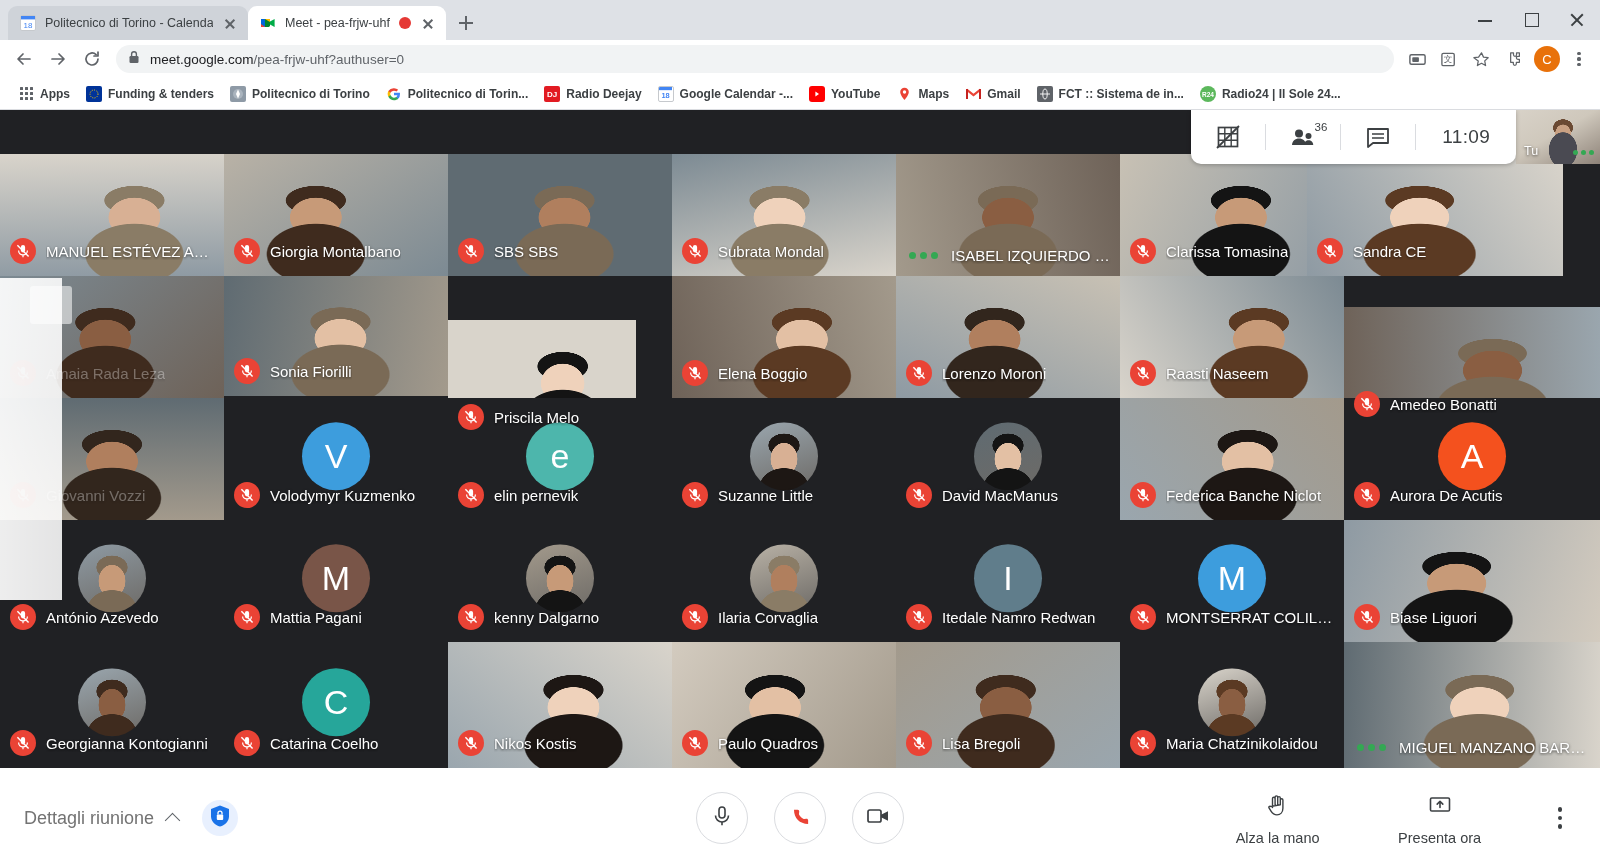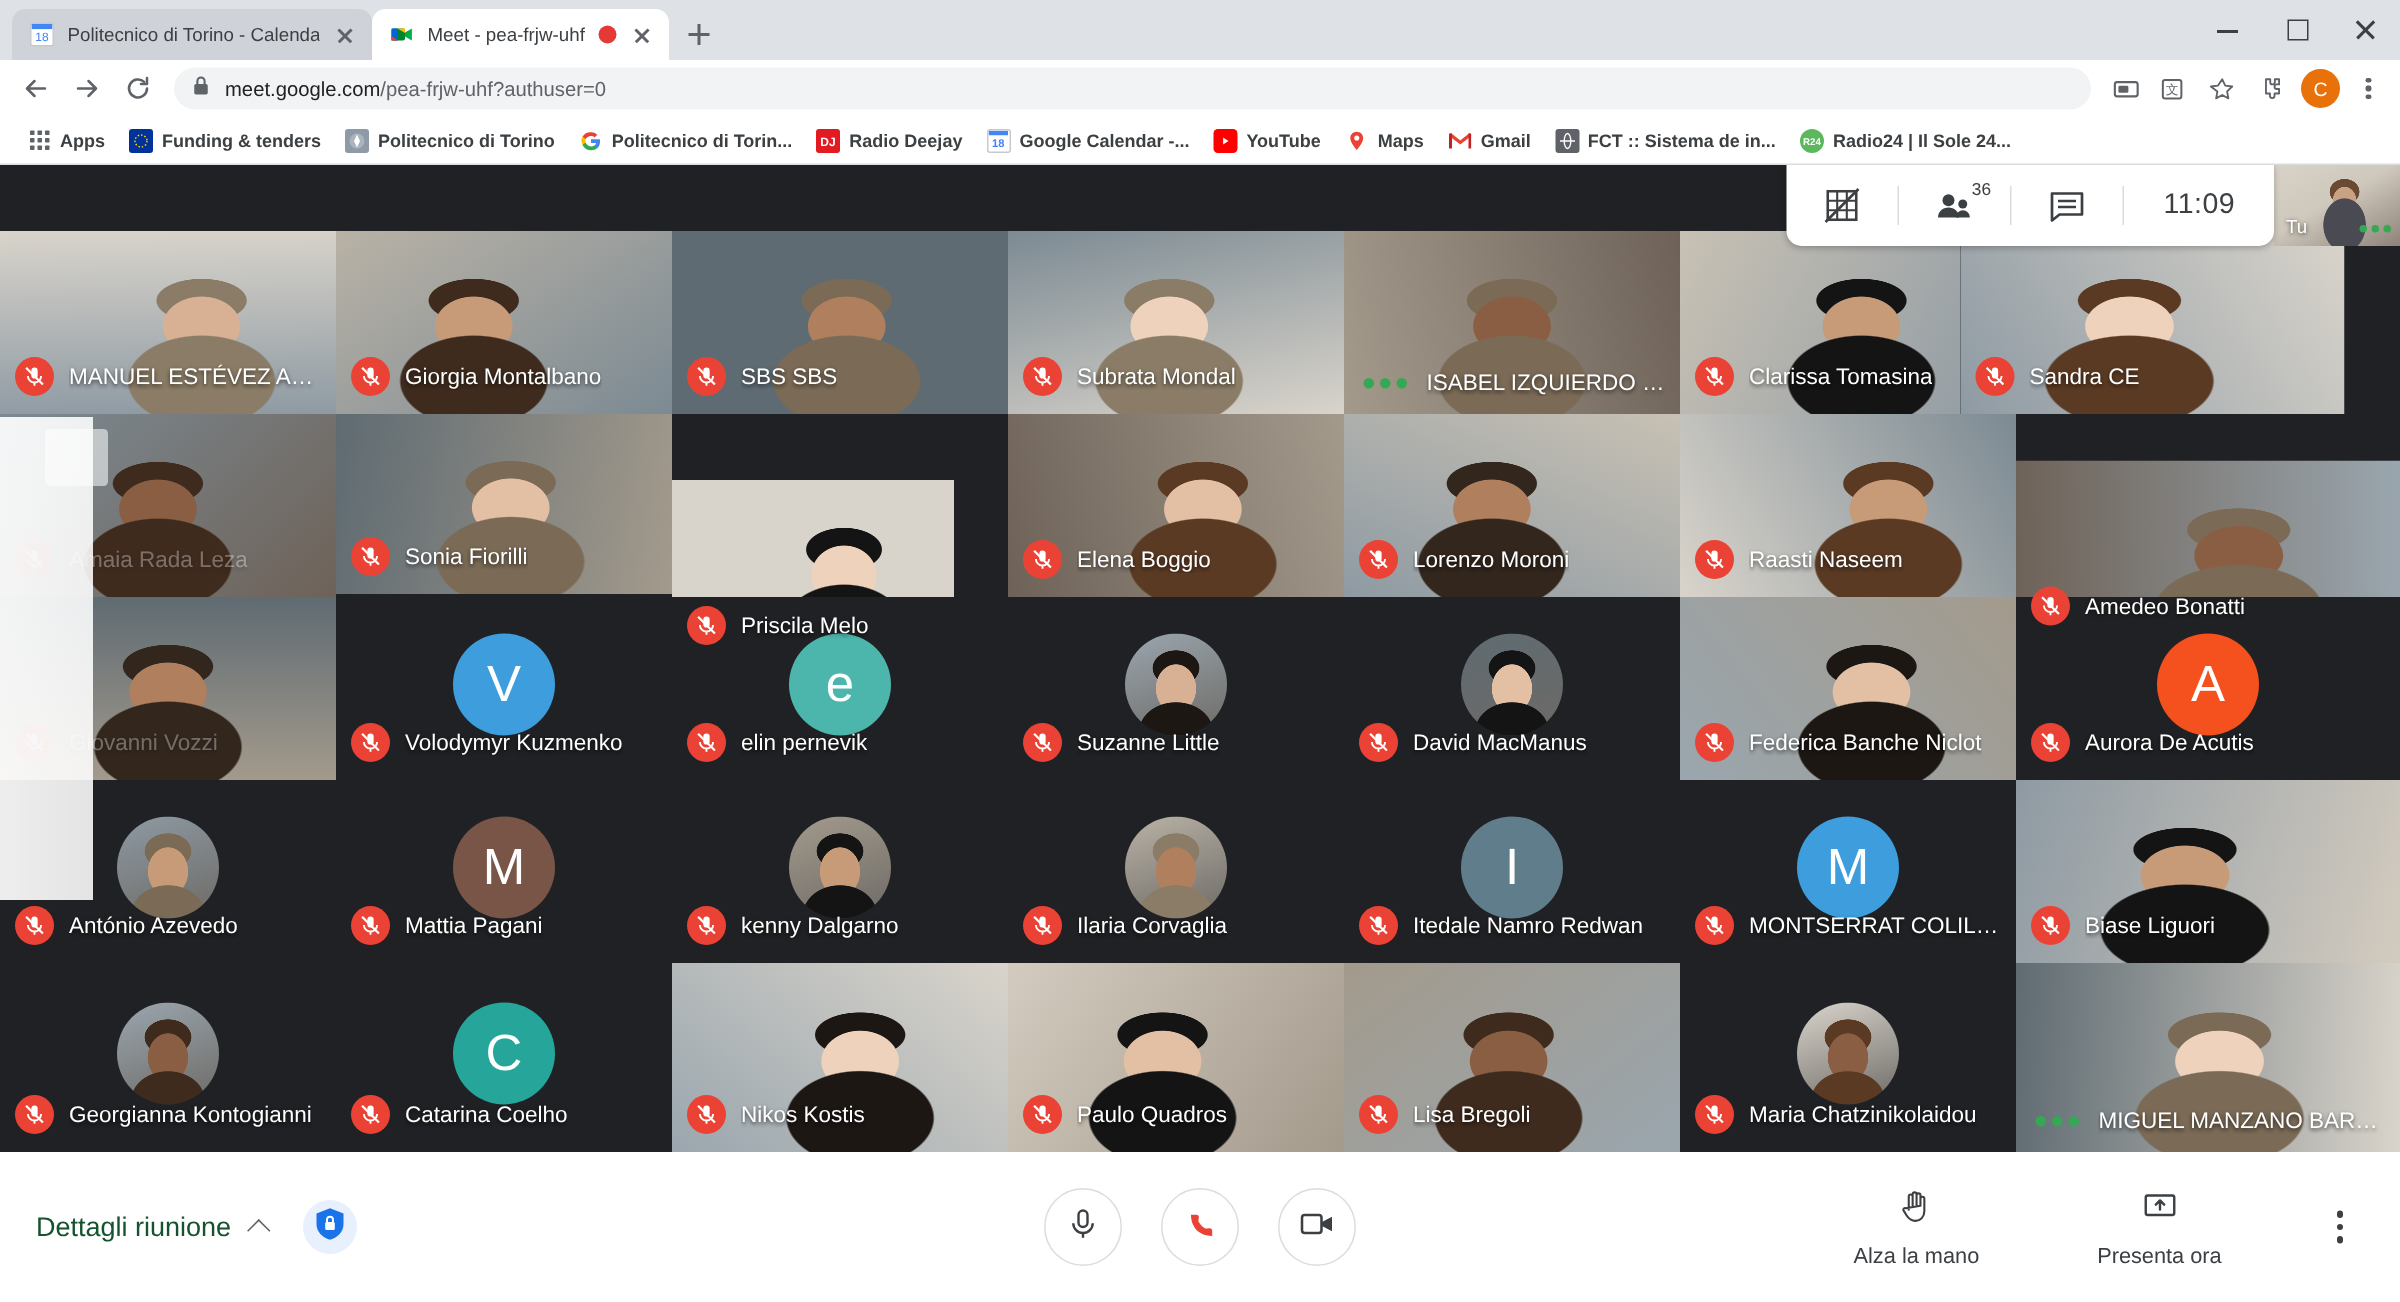--- a/index.html
+++ b/index.html
@@ -184,21 +184,21 @@
   .self-dots { position:absolute; right:6px; bottom:9px; display:flex; gap:3px; z-index:3;}
   .self-dots i { width:5px; height:5px; border-radius:50%; background:#34a853; display:block; }
 
   
   .bottombar {
     position: absolute; left:0; bottom:0; width:1600px; height: 100px;
     background: #fff; display: flex; align-items: center;
   }
   .bb-left { display:flex; align-items:center; gap: 22px; padding-left: 24px; width: 560px; }
   .bb-details { display:flex; align-items:center; gap: 12px; }
-  .bb-details-text { font-size: 18px; color: #14532d; }
+  .bb-details-text { font-size: 18px; color: #737373; }
   .chev-up { width:14px; height:14px; position:relative; }
   .chev-up::before {
     content:""; position:absolute; left:1px; top:4px; width:10px; height:10px;
     border-left:1.8px solid #5f6368; border-top:1.8px solid #5f6368;
     transform: rotate(45deg);
   }
   .shield-btn {
     width: 36px; height: 36px; border-radius:50%; background:#e8f0fe;
     display:flex; align-items:center; justify-content:center;
   }

